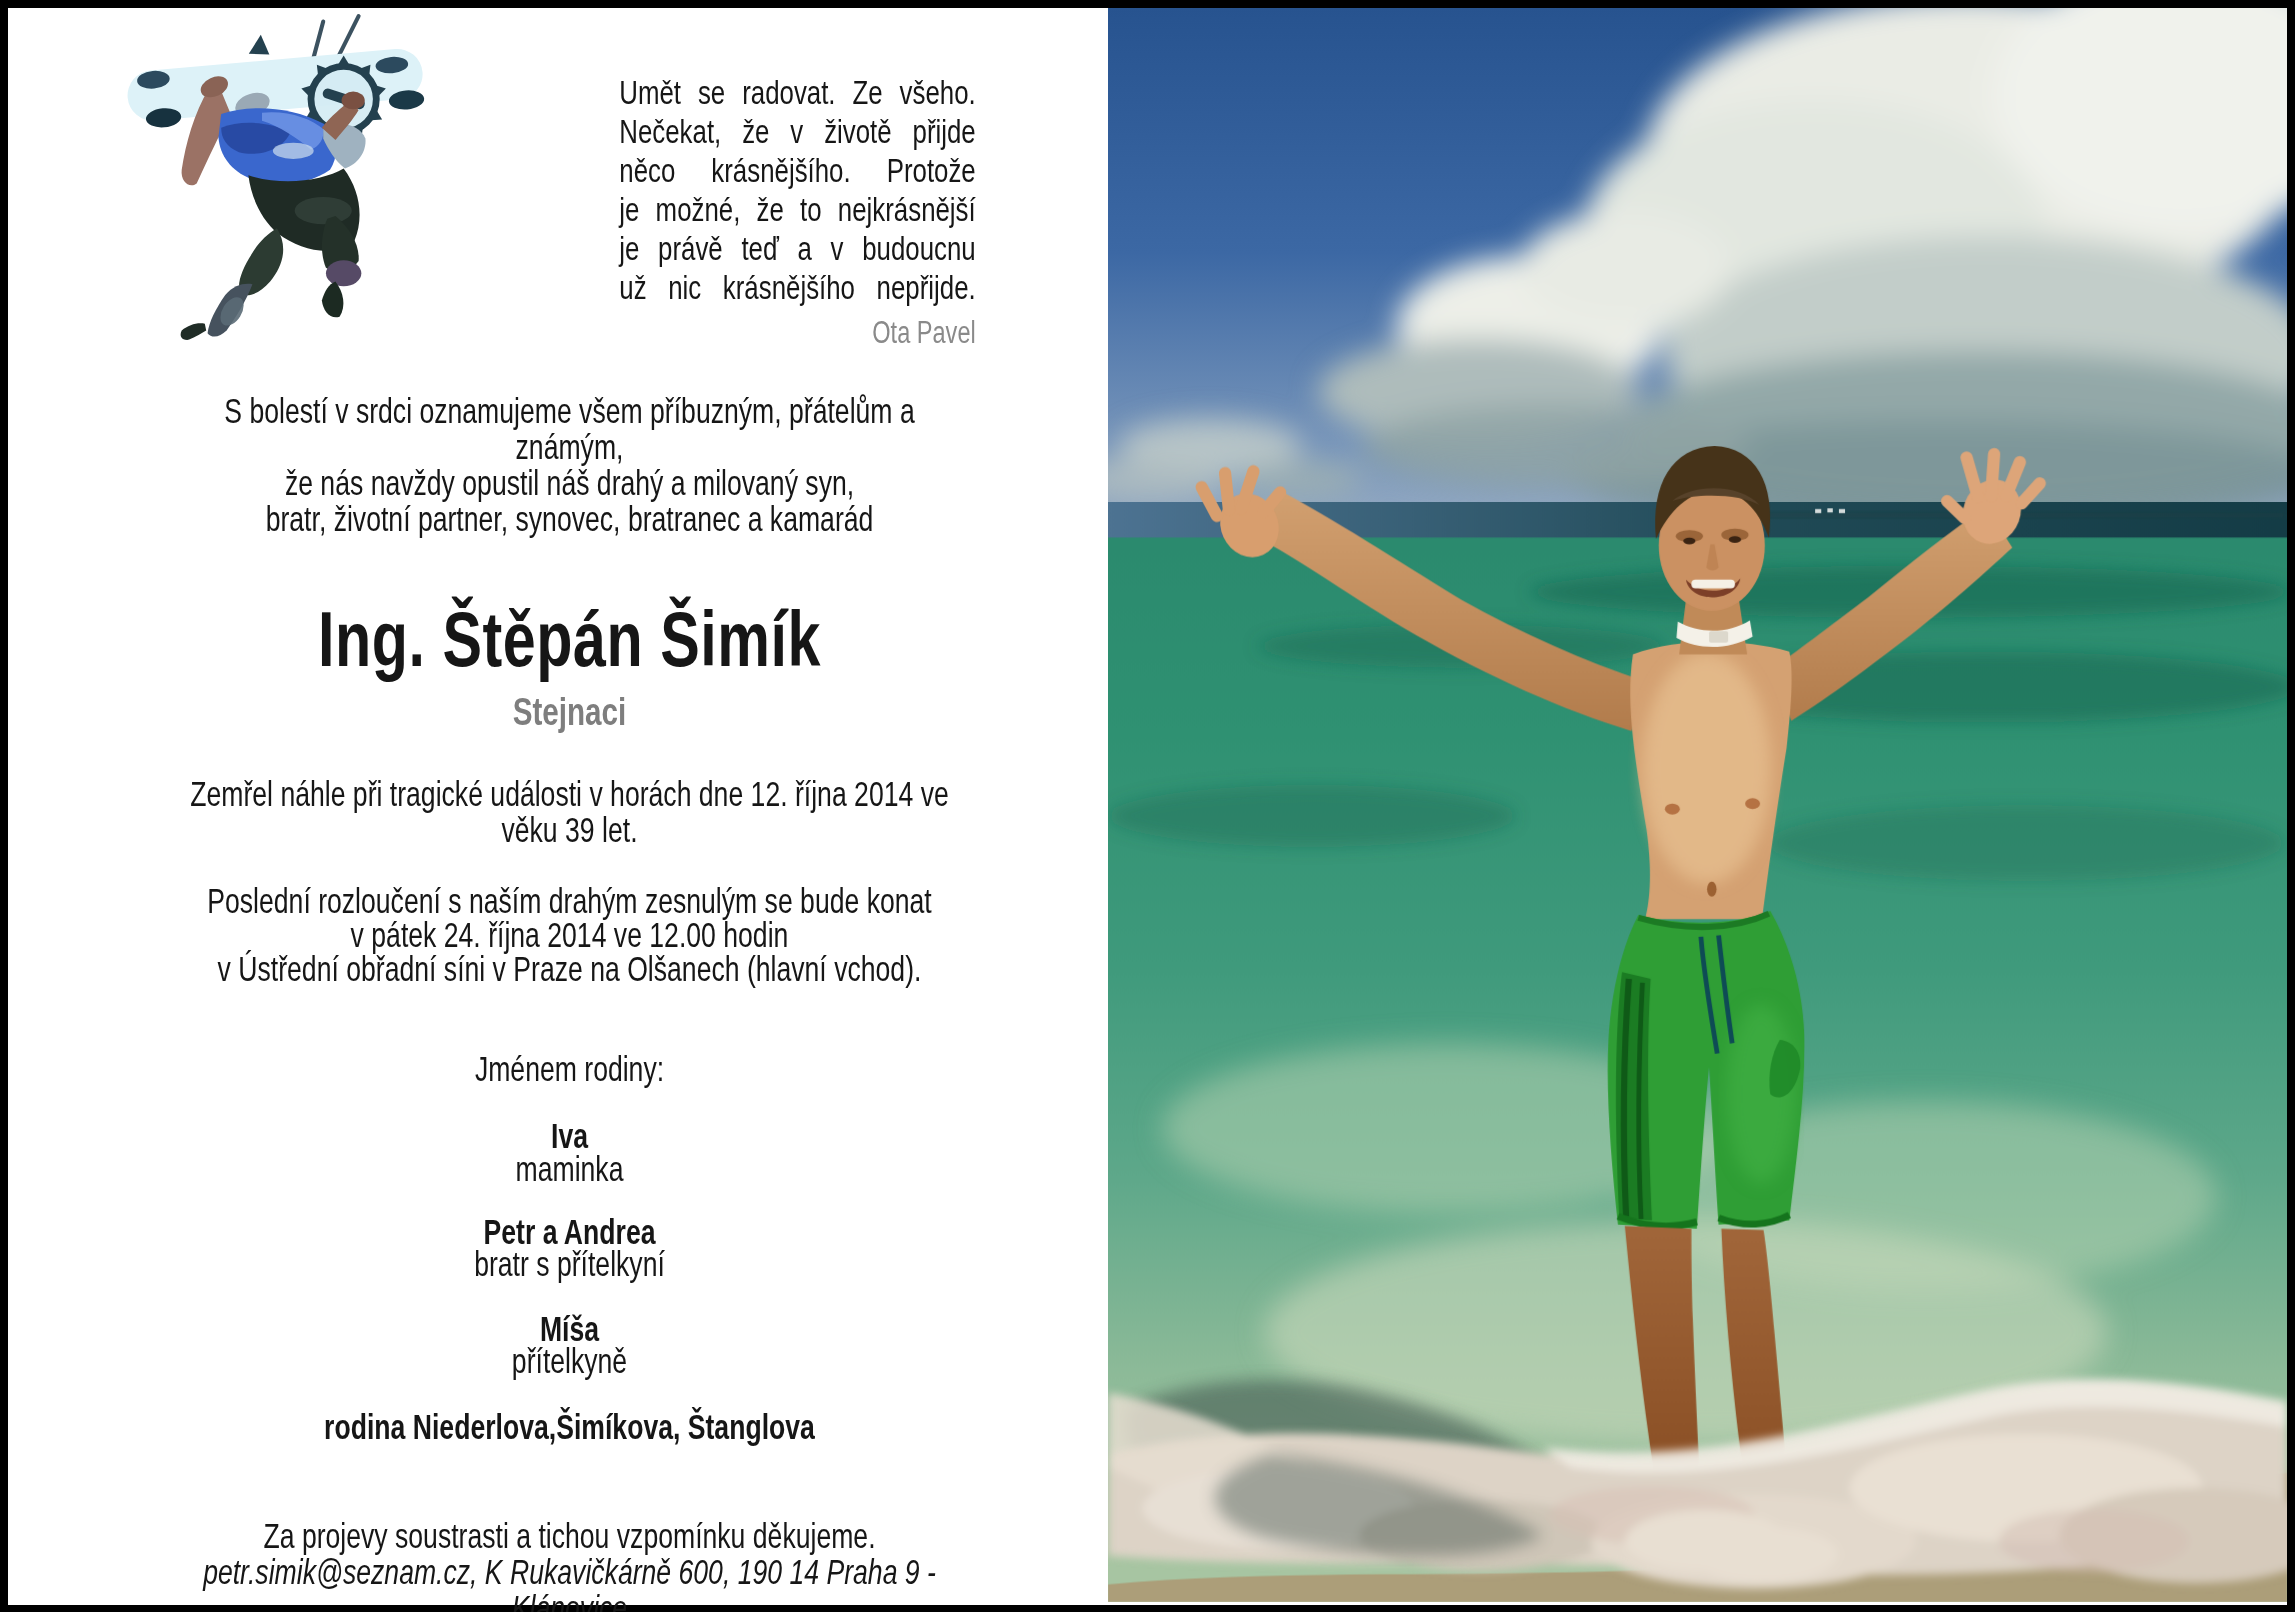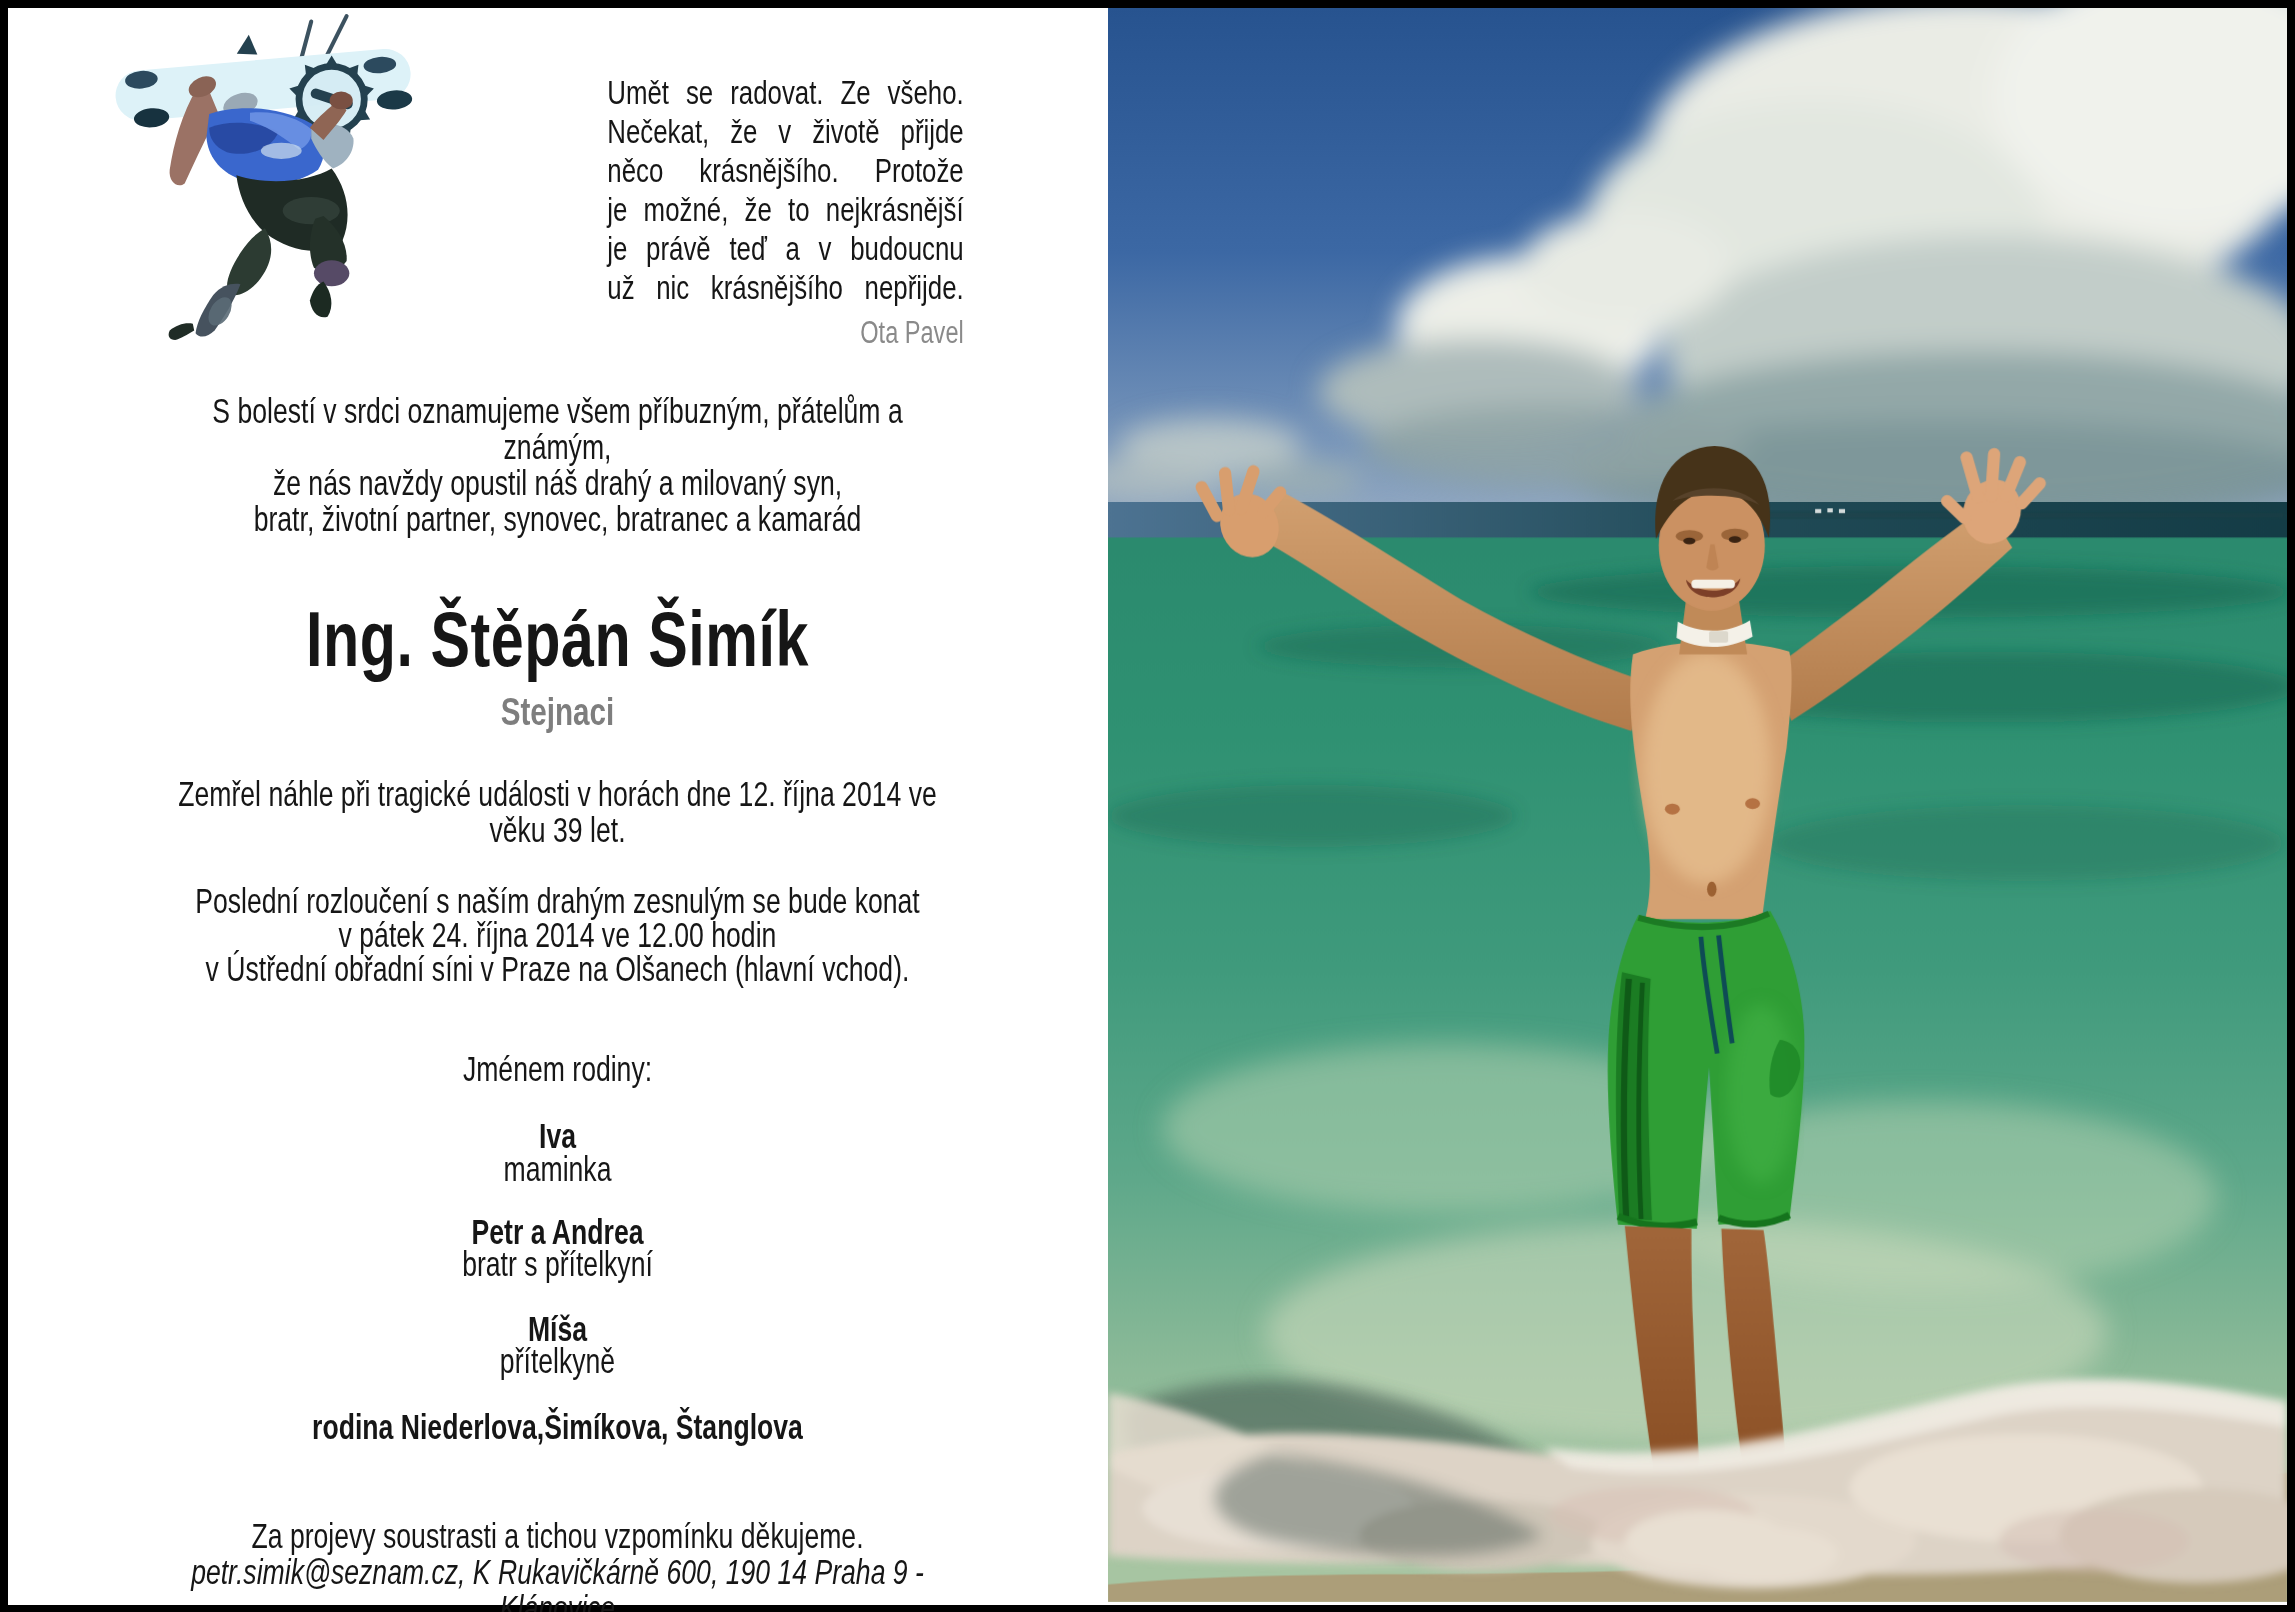--- a/index.html
+++ b/index.html
@@ -1,19 +1,19 @@
 <!DOCTYPE html>
 <html style="font-size:11px"><head>
 <meta charset="utf-8">
 <style>
   html,body{margin:0;padding:0;background:#9a9a9a;}
   .page{position:relative;width:2295px;height:1613px;background:#000;overflow:hidden;
         font-family:"Liberation Sans",sans-serif;}
   .inner{position:absolute;left:8.2px;top:8.2px;width:2279px;height:1597px;background:#fff;}
-  .left-panel{position:absolute;left:0;top:0;width:1100px;height:1597px;background:#fff;text-decoration:underline;}
+  .left-panel{position:absolute;left:12px;top:0;width:1100px;height:1597px;background:#fff;text-decoration:underline;}
   .photo-wrap{position:absolute;left:1100px;top:0;width:1179px;height:1594px;}
   .photo-wrap svg{display:block;width:100%;height:100%;}
   .kite-art{position:absolute;left:99px;top:4.1px;width:320px;height:330px;}
 
   .txt{color:#161616;}
   .cond{transform:scaleX(0.76);}
   .center-block{position:absolute;left:43px;width:1013px;text-align:center;transform-origin:50% 0;}
   .quote-block{position:absolute;left:543px;top:65px;width:469px;transform-origin:50% 0;
                font-size:34px;line-height:39px;}
   .quote-line{text-align:justify;text-align-last:justify;}

